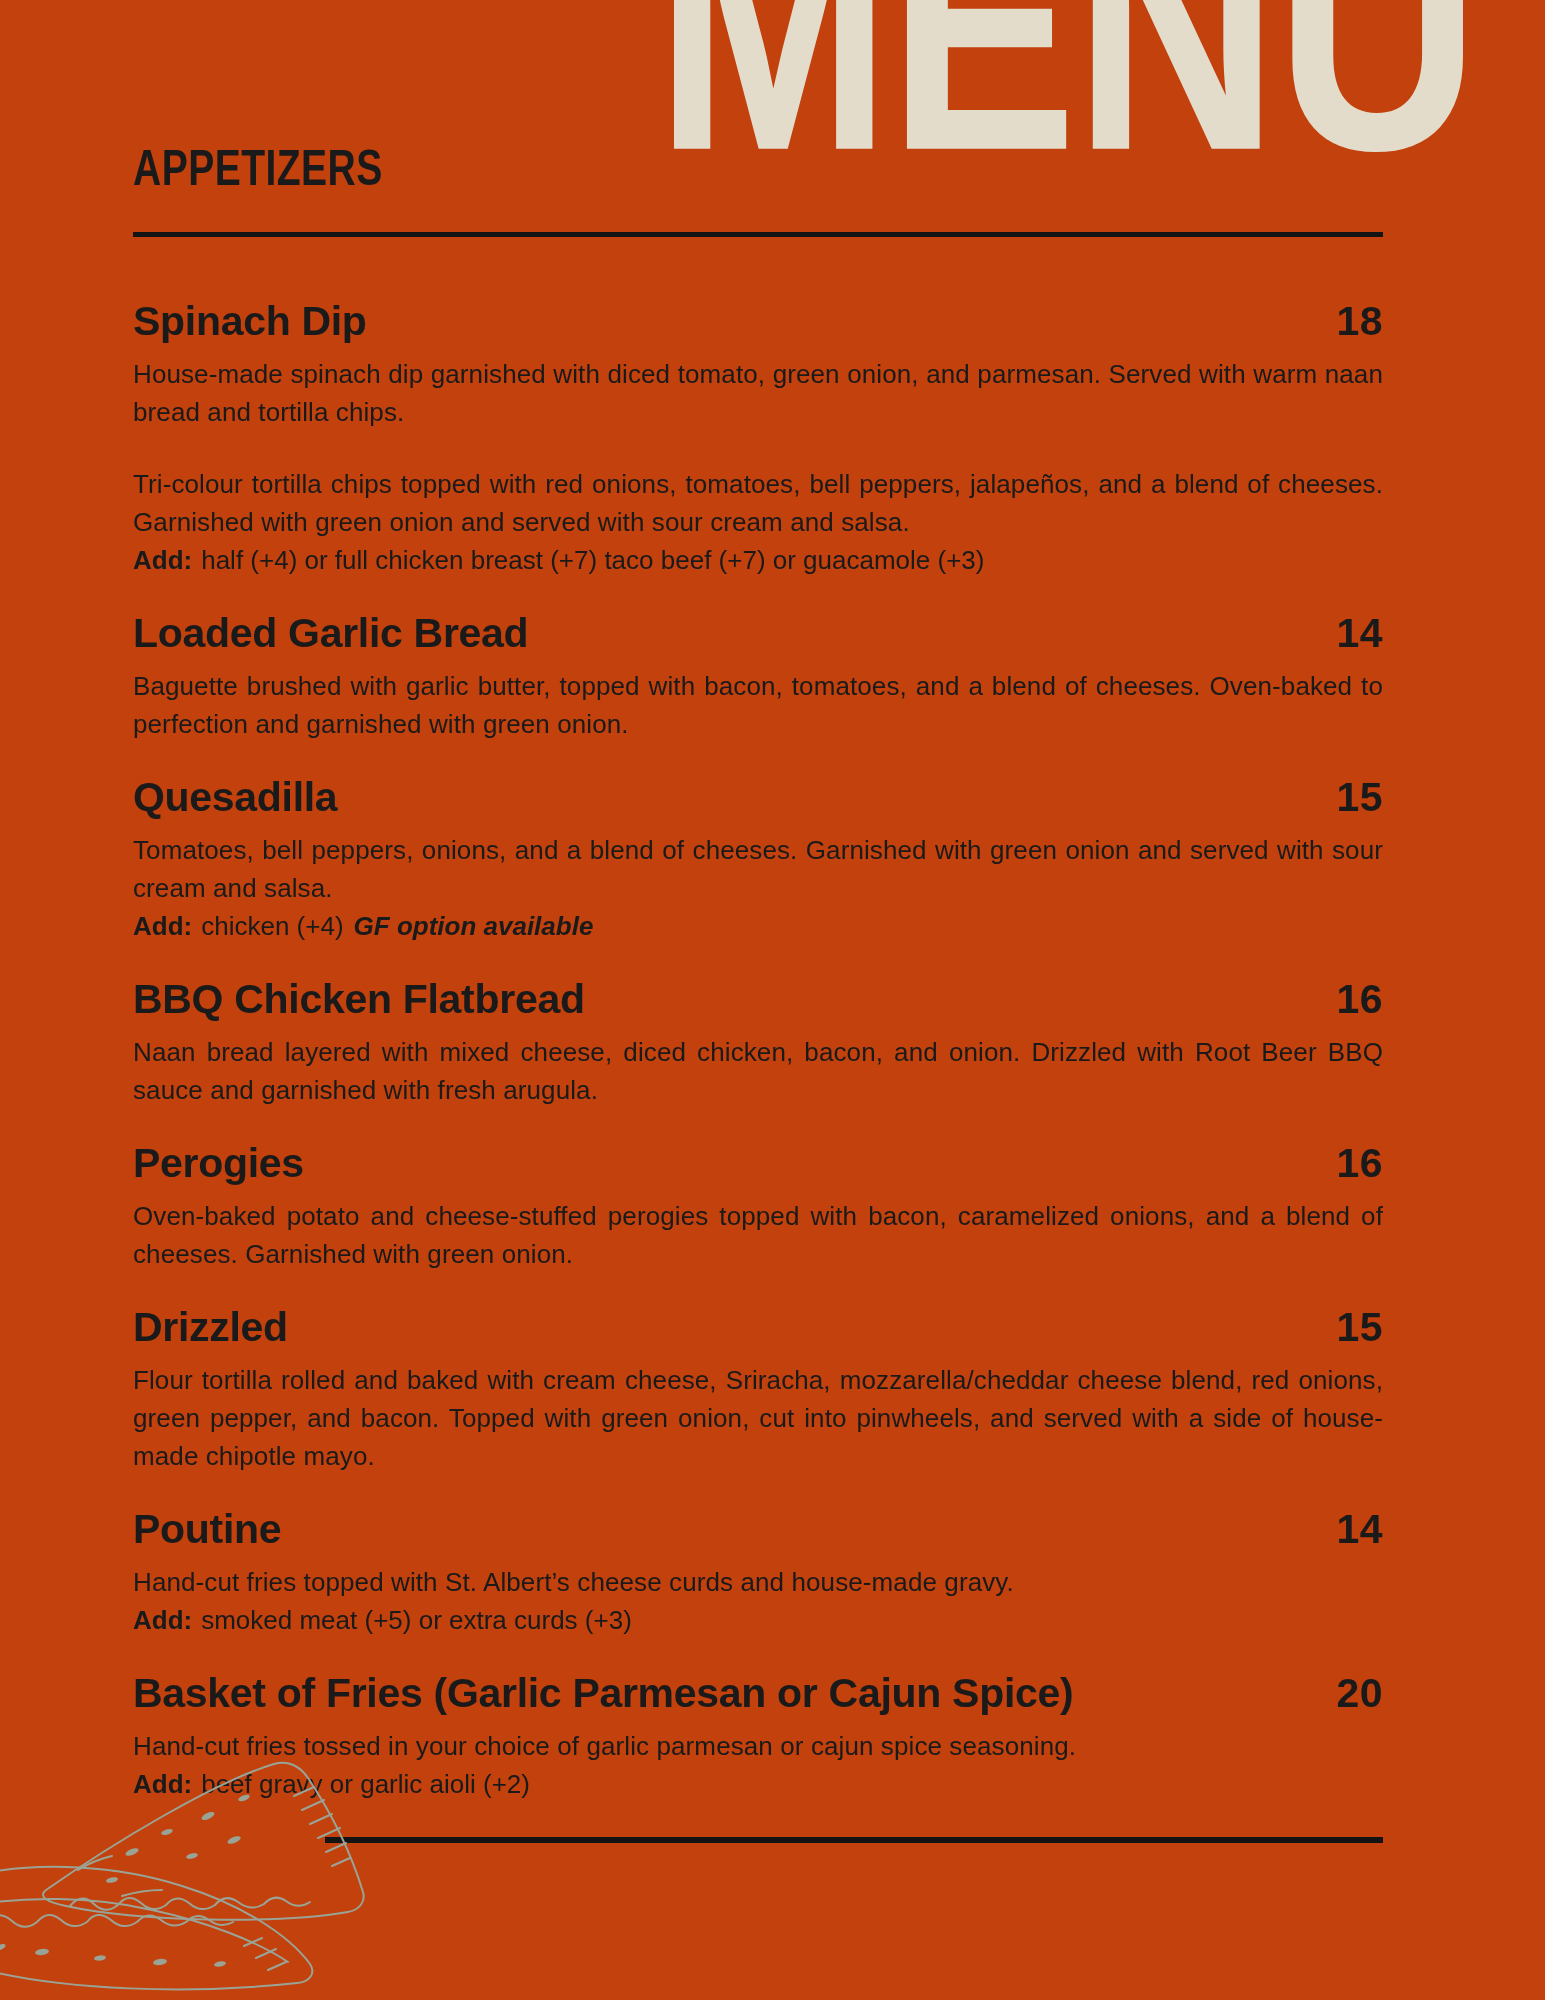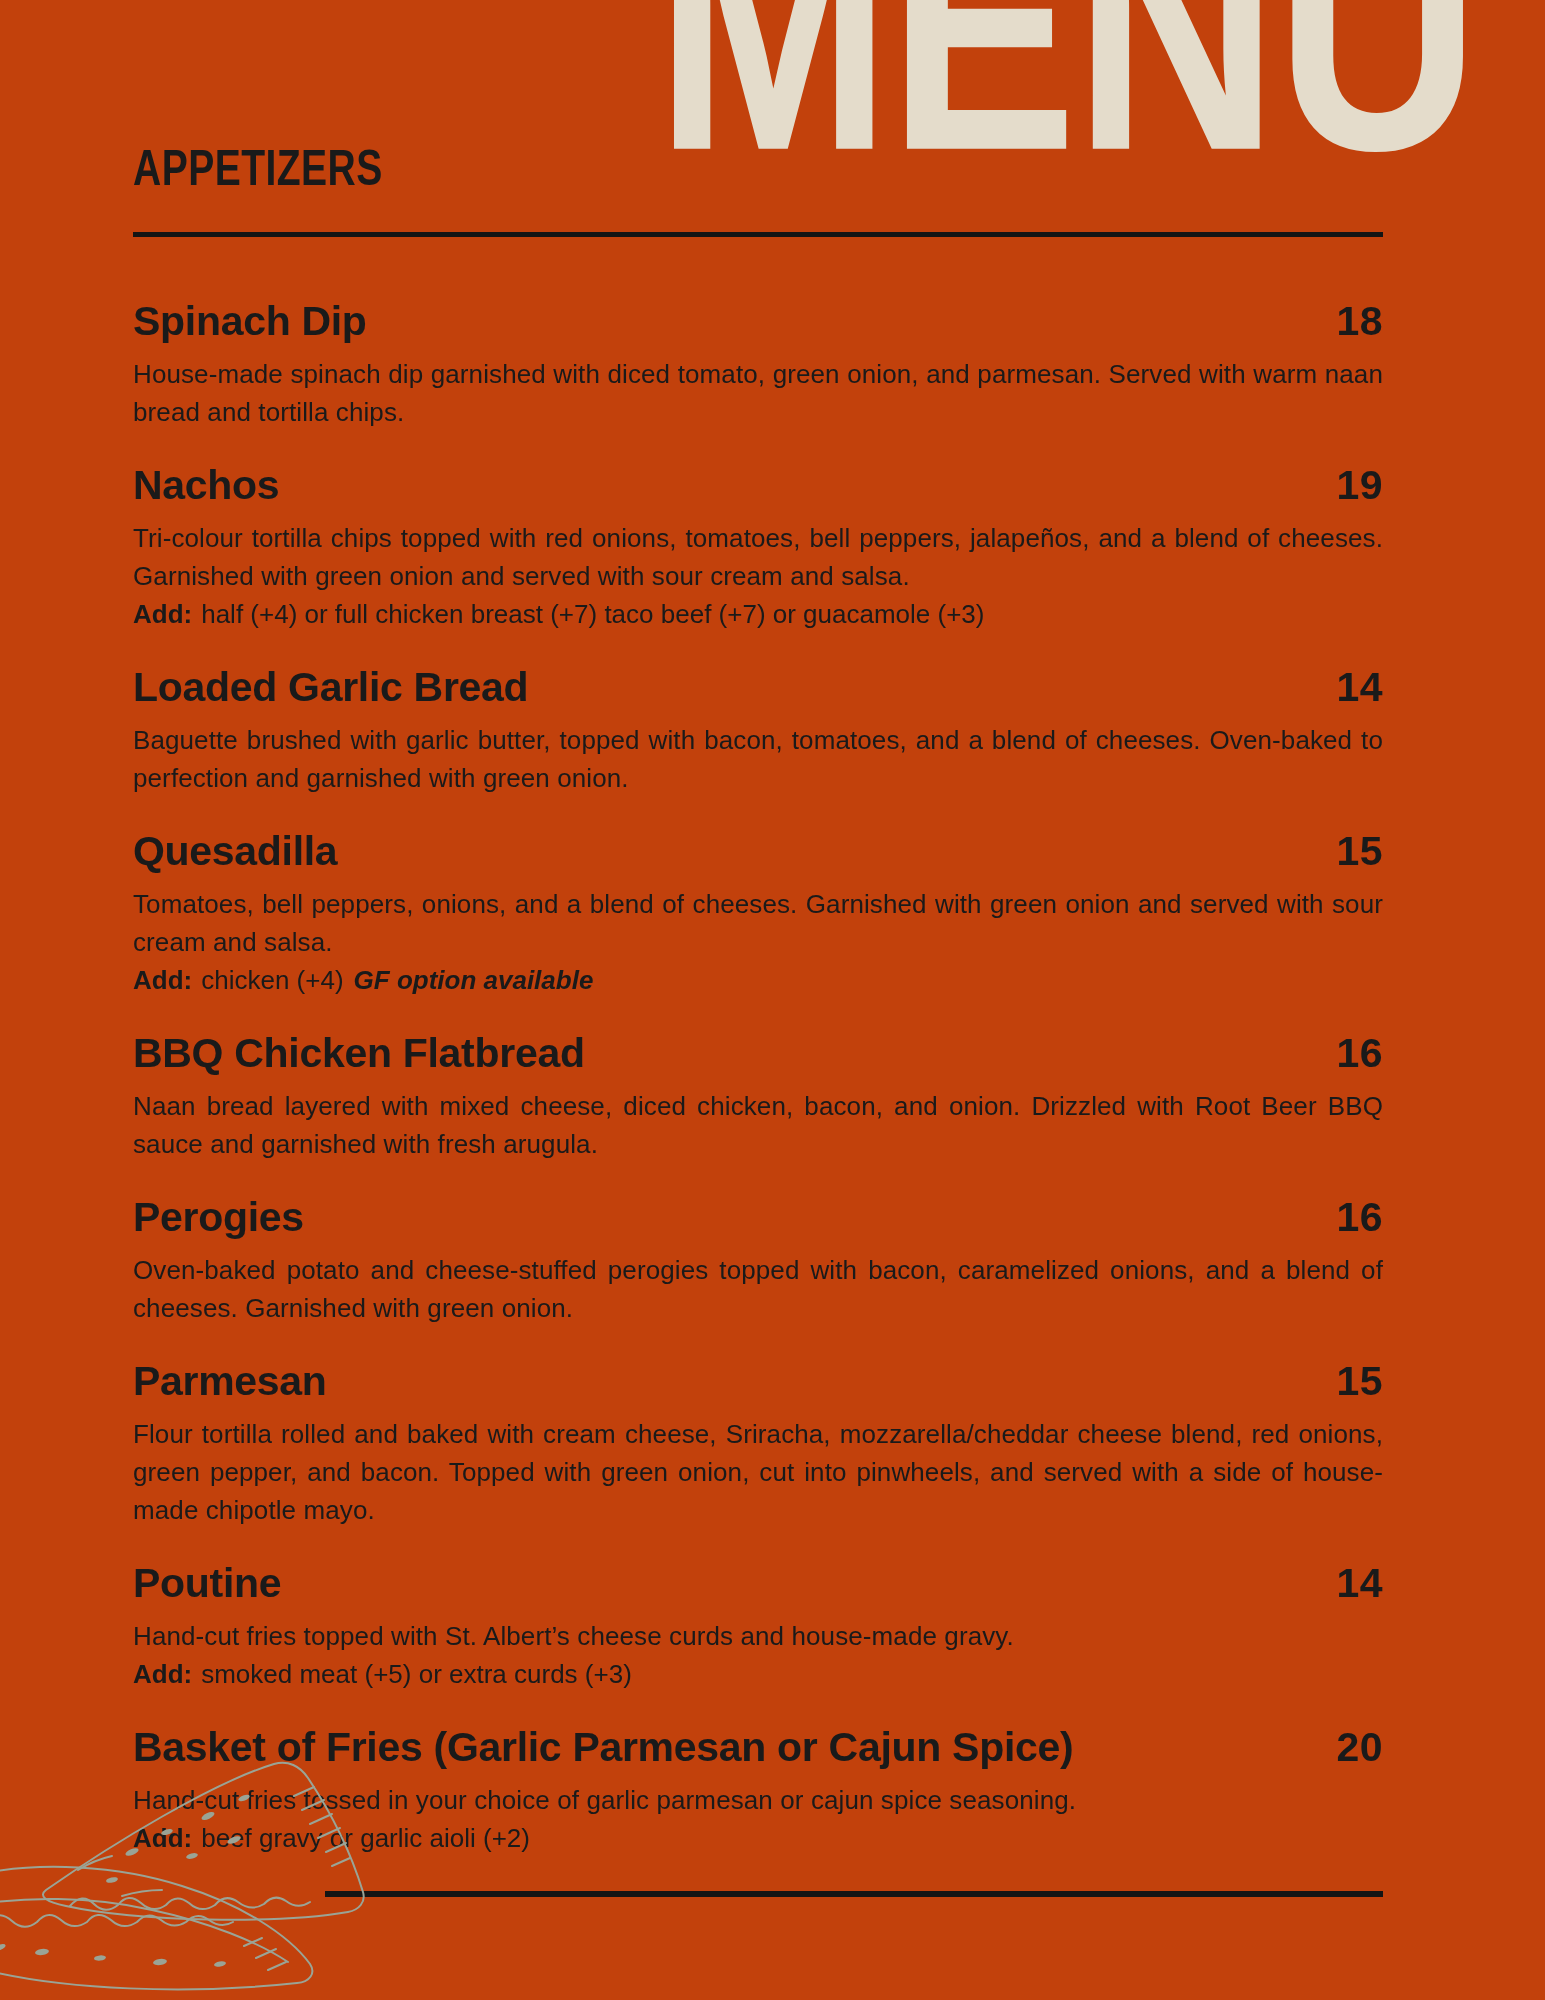--- a/index.html
+++ b/index.html
@@ -107,24 +107,20 @@
   <div class="item">
     <div class="item-head">
       <span class="item-name">Spinach Dip</span>
       <span class="item-price">18</span>
     </div>
     <p class="item-desc">House-made spinach dip garnished with diced tomato, green onion, and parmesan. Served with warm naan bread and tortilla chips.</p>
 
   </div>
 
   <div class="item">
-    <div class="item-head">
-      <span class="item-name">Nachos</span>
-      <span class="item-price">19</span>
-    </div>
     <p class="item-desc">Tri-colour tortilla chips topped with red onions, tomatoes, bell peppers, jalapeños, and a blend of cheeses. Garnished with green onion and served with sour cream and salsa.</p>
     <p class="add-line"><span class="add-label">Add:</span><span class="add-text">half (+4) or full chicken breast (+7) taco beef (+7) or guacamole (+3)</span></p>
   </div>
 
   <div class="item">
     <div class="item-head">
       <span class="item-name">Loaded Garlic Bread</span>
       <span class="item-price">14</span>
     </div>
     <p class="item-desc">Baguette brushed with garlic butter, topped with bacon, tomatoes, and a blend of cheeses. Oven-baked to perfection and garnished with green onion.</p>
@@ -153,21 +149,21 @@
     <div class="item-head">
       <span class="item-name">Perogies</span>
       <span class="item-price">16</span>
     </div>
     <p class="item-desc">Oven-baked potato and cheese-stuffed perogies topped with bacon, caramelized onions, and a blend of cheeses. Garnished with green onion.</p>
 
   </div>
 
   <div class="item">
     <div class="item-head">
-      <span class="item-name">Parmesan</span>
+      <span class="item-name">Drizzled</span>
       <span class="item-price">15</span>
     </div>
     <p class="item-desc">Flour tortilla rolled and baked with cream cheese, Sriracha, mozzarella/cheddar cheese blend, red onions, green pepper, and bacon. Topped with green onion, cut into pinwheels, and served with a side of house-made chipotle mayo.</p>
 
   </div>
 
   <div class="item">
     <div class="item-head">
       <span class="item-name">Poutine</span>
       <span class="item-price">14</span>

